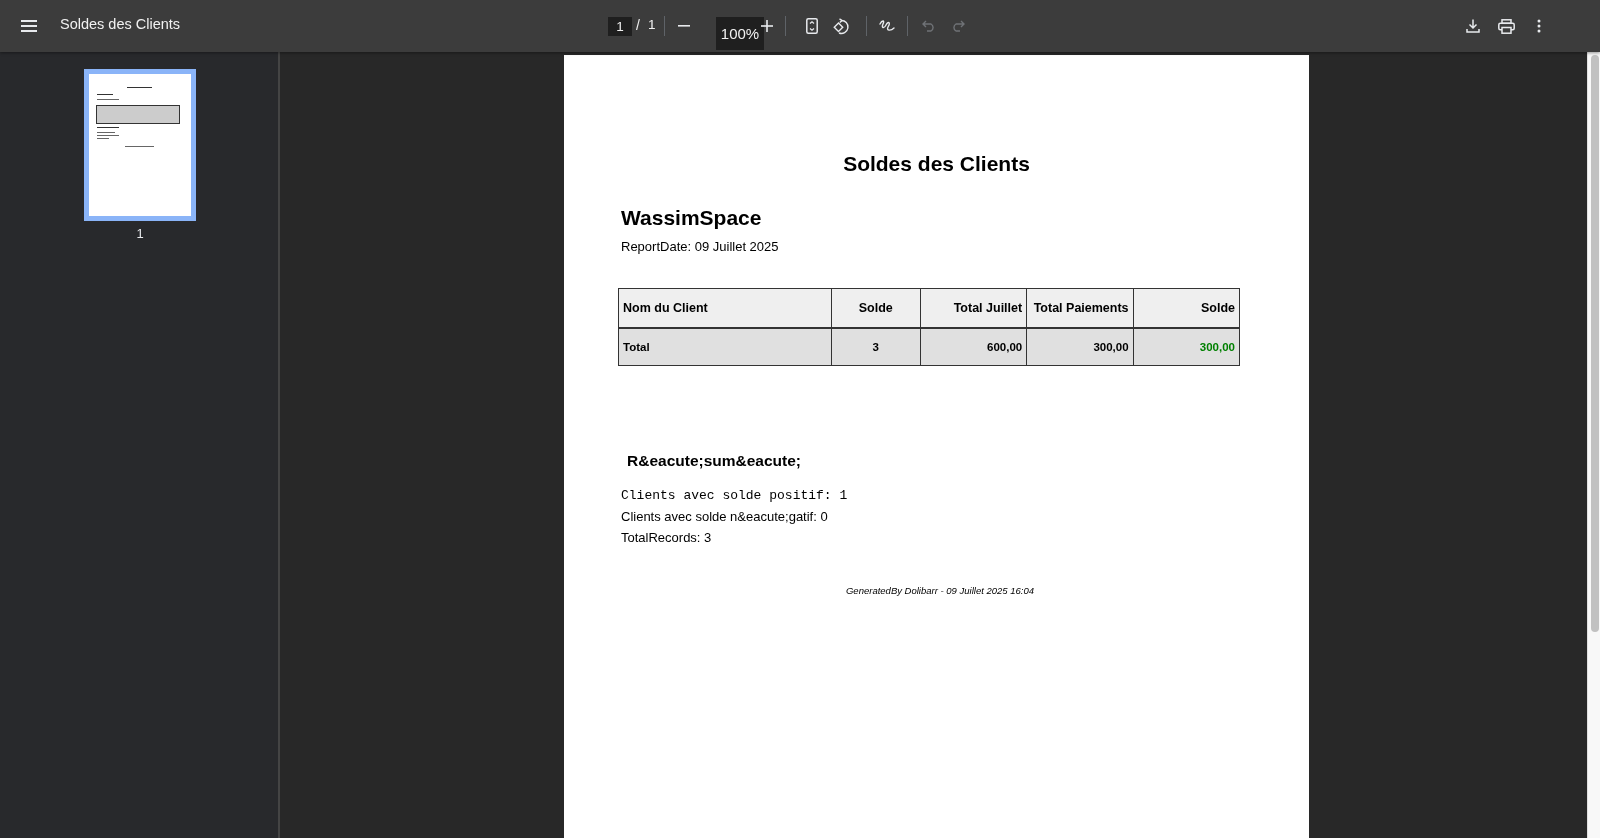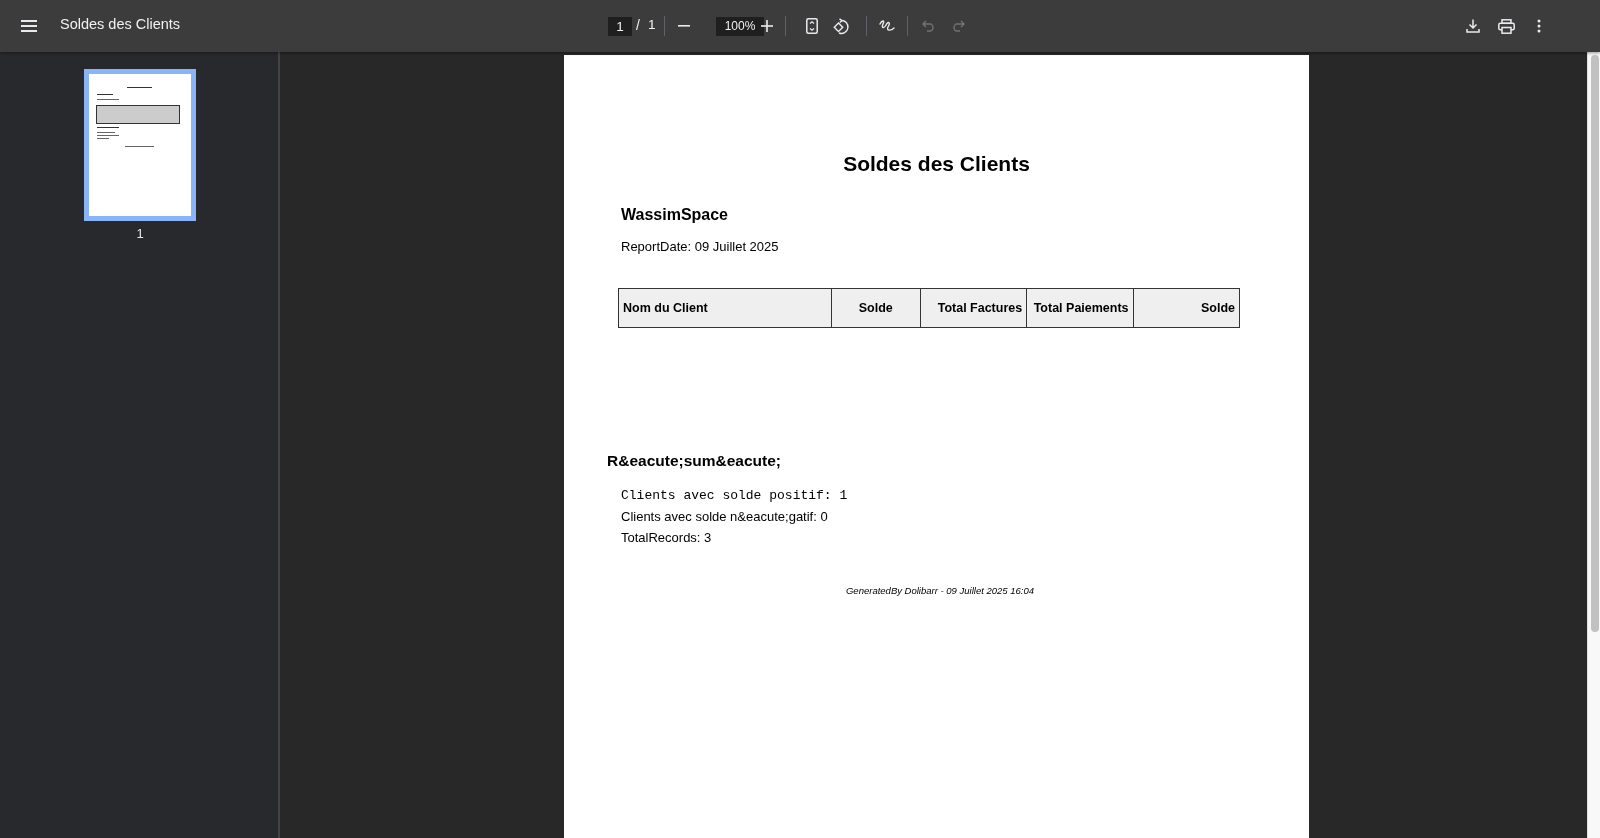--- a/index.html
+++ b/index.html
@@ -7,46 +7,46 @@
 
   
   .toolbar { position: absolute; left: 0; top: 0; width: 1600px; height: 52px; background: #3c3c3c; box-shadow: 0 1px 3px rgba(0,0,0,0.4); z-index: 5; }
   .tb-icon { position: absolute; width: 30px; height: 30px; top: 11px; display: flex; align-items: center; justify-content: center; border-radius: 50%; cursor: pointer; }
   .tb-icon svg { display: block; }
   .doc-title { position: absolute; left: 60px; top: 16px; font-size: 14.5px; color: #f1f1f1; font-weight: 500; }
   .page-input { position: absolute; left: 608px; top: 17px; width: 24px; height: 19px; background: #1f1f1f; color: #f1f1f1; font-size: 13.5px; text-align: center; line-height: 19px; border: none; font-family: "Liberation Sans", sans-serif; }
   .page-sep { position: absolute; left: 636px; top: 17px; color: #f1f1f1; font-size: 14px; }
   .page-total { position: absolute; left: 648px; top: 17px; color: #f1f1f1; font-size: 13.5px; }
   .vdiv { position: absolute; top: 16px; width: 1px; height: 20px; background: #5f6368; }
-  .zoom-input { position: absolute; left: 716px; top: 17px; width: 48px; height: 19px; background: #1f1f1f; color: #f1f1f1; font-size: 12px; text-align: center; line-height: 19px; border: none; font-family: "Liberation Sans", sans-serif; }
+  .zoom-input { position: absolute; left: 716px; top: 17px; width: 48px; height: 33px; background: #1f1f1f; color: #f1f1f1; font-size: 15px; text-align: center; line-height: 19px; border: none; font-family: "Liberation Sans", sans-serif; }
 
   
   .sidebar { position: absolute; left: 0; top: 52px; width: 280px; height: 786px; background: #28292c; border-right: 2px solid #444; }
   .thumb { position: absolute; left: 84px; top: 17px; width: 112px; height: 152px; background: #8ab4f8; padding: 5px; cursor: pointer; }
   .thumb-page { width: 100%; height: 100%; background: #fff; position: relative; overflow: hidden; }
   .thumb-label { position: absolute; left: 0; width: 280px; top: 174px; text-align: center; color: #e8eaed; font-size: 13px; }
   .tline { position: absolute; background: #666; height: 1px; }
 
   
   .viewer { position: absolute; left: 282px; top: 52px; width: 1305px; height: 786px; background: #282828; overflow: hidden; }
   .page { position: absolute; left: 282px; top: 3px; width: 745px; height: 800px; background: #fff; color: #000; }
   .pdf-title { position: absolute; left: 0; width: 745px; top: 97px; text-align: center; font-size: 21px; font-weight: bold; }
-  .company { position: absolute; left: 57px; top: 151px; font-size: 16px; font-weight: bold; }
+  .company { position: absolute; left: 57px; top: 151px; font-size: 21px; font-weight: bold; }
   .report-date { position: absolute; left: 57px; top: 184px; font-size: 13px; }
 
   table.bal { position: absolute; left: 54px; top: 233px; border-collapse: collapse; font-size: 11.5px; width: 622px; }
   table.bal td, table.bal th { border: 1px solid #333; padding: 12px 4px; height: 25px; margin-left: 18px; }
   table.bal th { background: #efefef; font-weight: bold; font-size: 12.5px; height: 29px; }
   table.bal tr.total td { background: #e0e0e0; font-weight: bold; height: 27px; border-top: 2px solid #333; }
   table.bal .l { text-align: left; }
   table.bal .r { text-align: right; }
   table.bal .c { text-align: center; }
   .green { color: #008000; }
 
-  .resume { position: absolute; left: 43px; top: 397px; font-size: 15.5px; font-weight: bold; }
+  .resume { position: absolute; left: 63px; top: 397px; font-size: 15.5px; font-weight: bold; }
   .sum-line { position: absolute; left: 57px; font-size: 13px; }
   .footer { position: absolute; left: 0; width: 752px; top: 530px; text-align: center; font-size: 9.5px; font-style: italic; }
 
   
   .scroll-track { position: absolute; left: 1587px; top: 52px; width: 13px; height: 786px; background: #f8f8f8; border-left: 1px solid #e0e0e0; }
   .scroll-thumb { position: absolute; left: 3px; top: 3px; width: 8px; height: 577px; background: #c1c1c1; border-radius: 4px; }
 </style>
 </head>
 <body>
 
@@ -166,26 +166,33 @@
           <col style="width:208px">
           <col style="width:87px">
           <col style="width:104px">
           <col style="width:104px">
           <col style="width:104px">
         </colgroup>
       <thead>
         <tr>
           <th class="l">Nom du Client</th>
           <th class="c">Solde</th>
-          <th class="r">Total Factures</th>
+          <th class="r">Total Juillet</th>
           <th class="r">Total Paiements</th>
           <th class="r">Solde</th>
         </tr>
       </thead>
       <tbody>
+        <tr class="total">
+          <td class="l">Total</td>
+          <td class="c">3</td>
+          <td class="r">600,00</td>
+          <td class="r">300,00</td>
+          <td class="r green">300,00</td>
+        </tr>
       </tbody>
     </table>
 
     <div class="resume">R&amp;eacute;sum&amp;eacute;</div>
     <div class="sum-line" style="top:433px;font-family:Liberation Mono, monospace;">Clients avec solde positif: 1</div>
     <div class="sum-line" style="top:454px;">Clients avec solde n&amp;eacute;gatif: 0</div>
     <div class="sum-line" style="top:475px;">TotalRecords: 3</div>
 
     <div class="footer">GeneratedBy Dolibarr - 09 Juillet 2025 16:04</div>
   </div>

